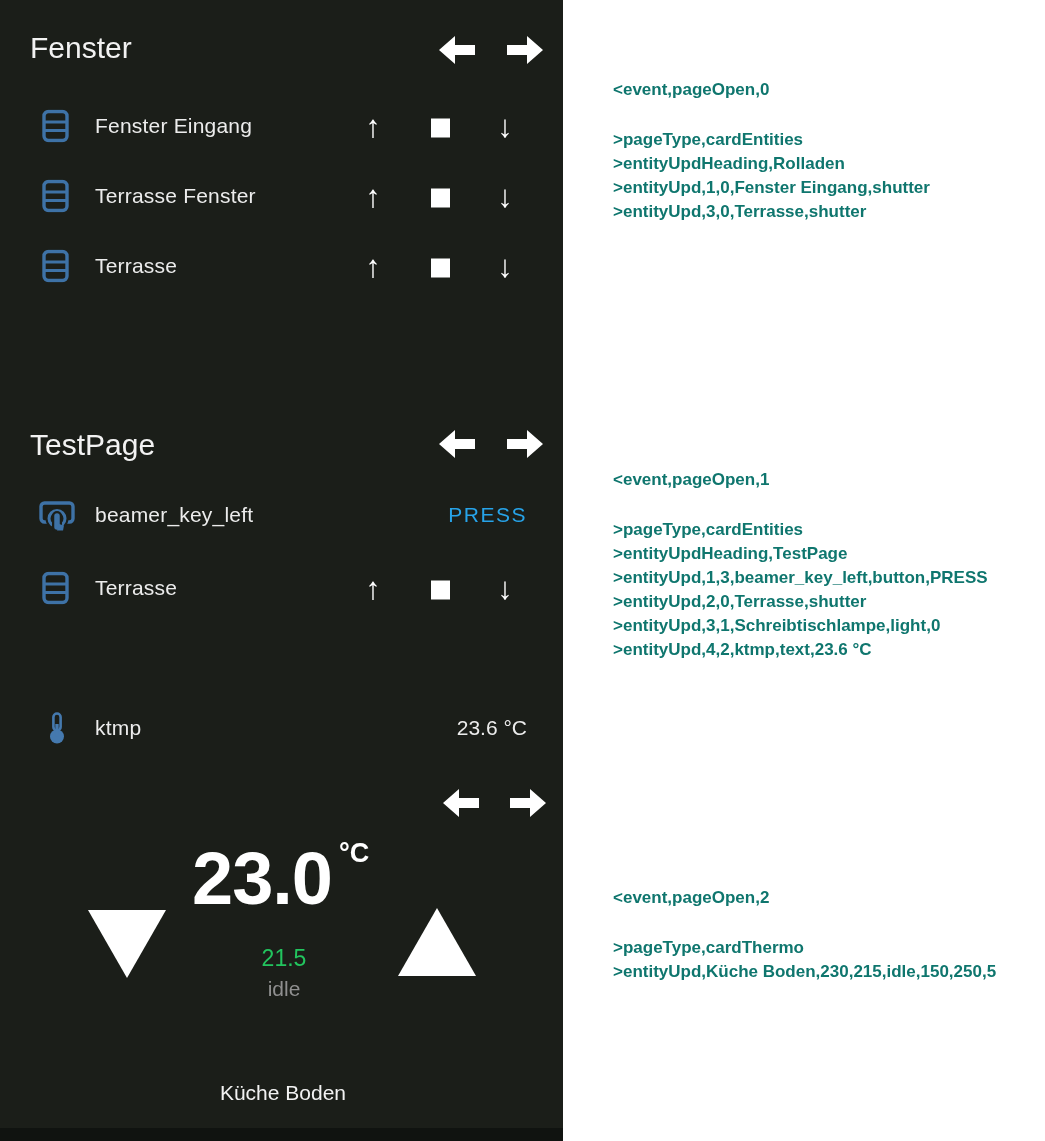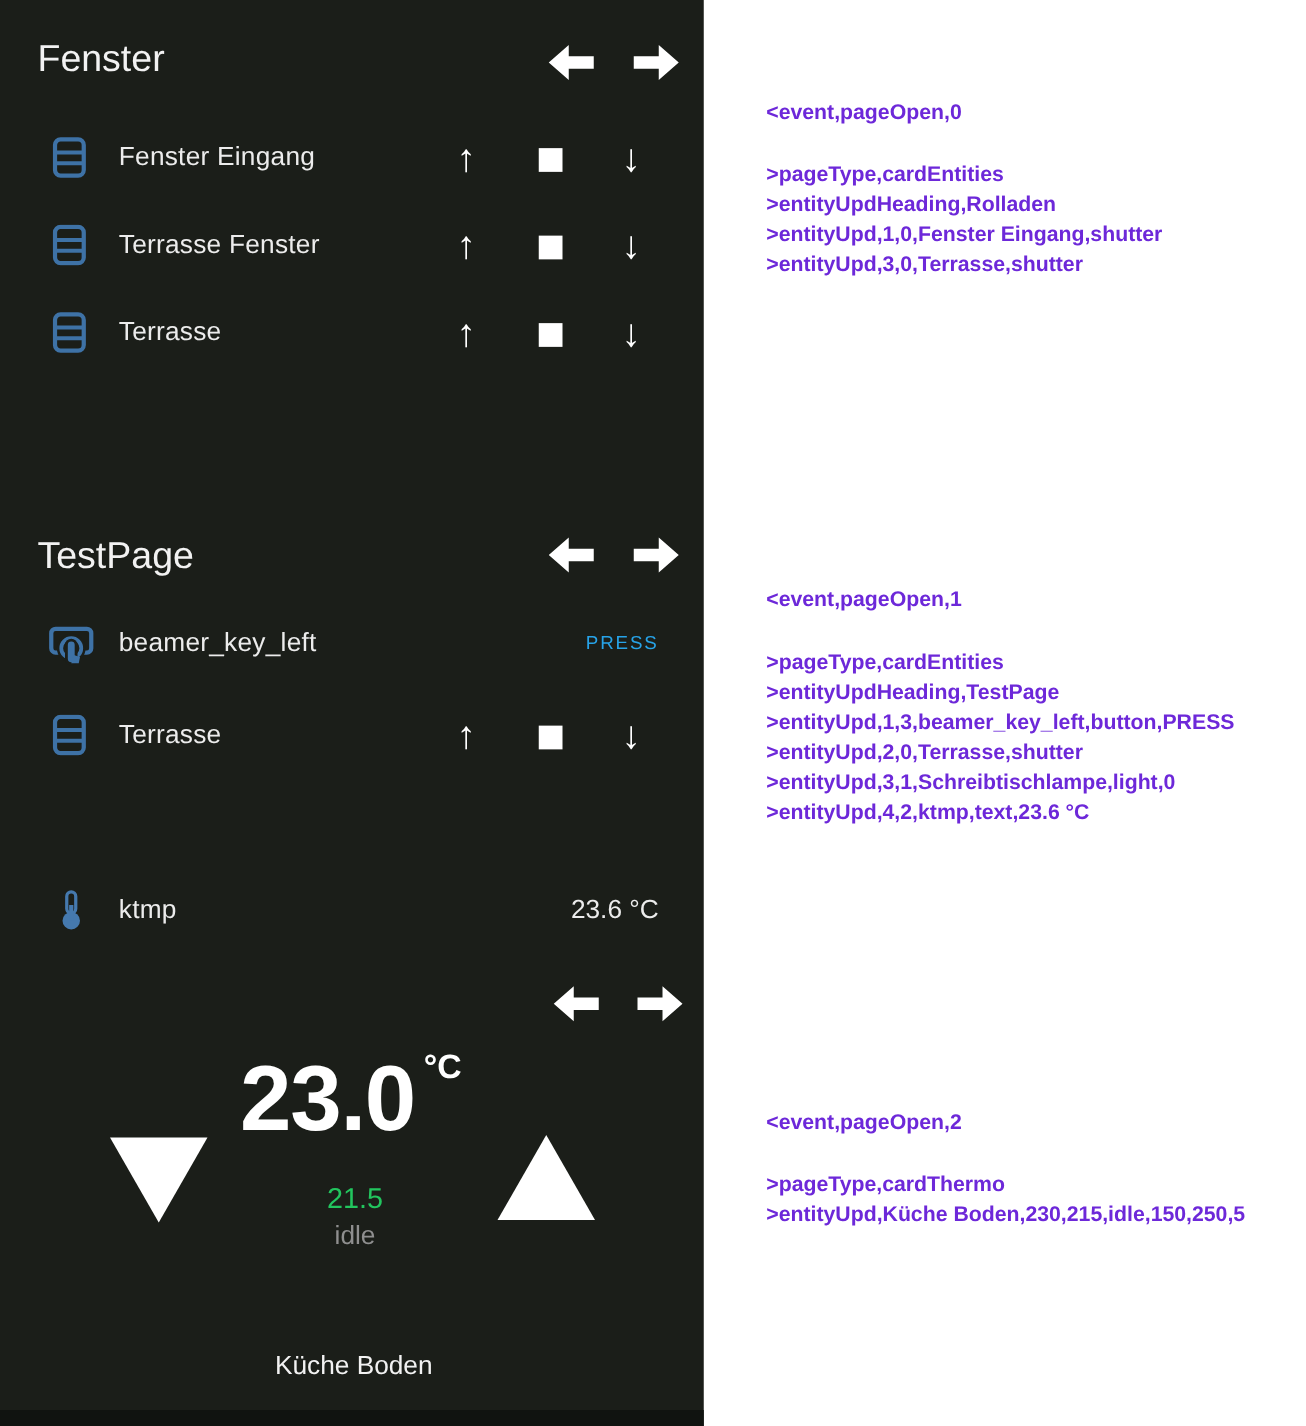--- a/index.html
+++ b/index.html
@@ -17,41 +17,41 @@
   .nav-arrow svg{display:block;}
 
   .row{position:absolute;left:0;width:563px;height:46px;}
   .eicon{position:absolute;left:42px;top:50%;transform:translateY(-50%);line-height:0;}
   .elabel{position:absolute;left:95px;top:50%;transform:translateY(-50%);font-size:21px;color:#ececec;letter-spacing:.2px;white-space:nowrap;}
   .ctl{position:absolute;width:44px;top:50%;transform:translateY(-50%);text-align:center;color:#ffffff;font-size:31px;line-height:1;}
   .ctl-up{left:351px;}
   .ctl-stop{left:418px;}
   .ctl-down{left:483px;}
   .sq{display:inline-block;width:19px;height:19px;background:#ffffff;vertical-align:middle;}
-  .press{position:absolute;right:36px;top:50%;transform:translateY(-50%);font-size:15px;color:#27a3e8;letter-spacing:1.5px;}
+  .press{position:absolute;right:36px;top:50%;transform:translateY(-50%);font-size:21px;color:#27a3e8;letter-spacing:1.5px;}
   .rvalue{position:absolute;right:36px;top:50%;transform:translateY(-50%);font-size:21px;color:#ececec;white-space:nowrap;}
 
   
   .toggle{position:absolute;right:36px;top:50%;transform:translateY(-50%);width:60px;height:36px;}
   .toggle .track{position:absolute;left:5px;top:5px;width:55px;height:26px;border-radius:13px;background:#474747;}
   .toggle .knob{position:absolute;left:0;top:1px;width:34px;height:34px;border-radius:50%;background:#9b9b9b;}
 
   
   .bigtemp{position:absolute;left:192px;top:842px;display:flex;color:#ffffff;}
   .bigtemp .tval{font-size:74px;font-weight:bold;line-height:1;letter-spacing:-1px;}
   .bigtemp .tunit{font-size:27px;font-weight:bold;line-height:1;margin-left:7px;margin-top:-2px;}
   .tri{position:absolute;width:0;height:0;}
   .tri-down{left:88px;top:910px;border-left:39px solid transparent;border-right:39px solid transparent;border-top:68px solid #ffffff;}
   .tri-up{left:398px;top:908px;border-left:39px solid transparent;border-right:39px solid transparent;border-bottom:68px solid #ffffff;}
   .setpoint{position:absolute;left:184px;top:945px;width:200px;text-align:center;font-size:23px;color:#22c55e;}
   .hvac-state{position:absolute;left:184px;top:977px;width:200px;text-align:center;font-size:21px;color:#8f8f8f;}
   .thermo-title{position:absolute;left:133px;top:1081px;width:300px;text-align:center;font-size:21px;color:#f2f2f2;white-space:nowrap;}
 
   
-  .logblock{position:absolute;left:613px;font-size:17px;font-weight:bold;color:#6d28d9;line-height:24px;white-space:nowrap;}
+  .logblock{position:absolute;left:613px;font-size:17px;font-weight:bold;color:#0f766e;line-height:24px;white-space:nowrap;}
   .loggap{height:26px;}
 </style>
 </head>
 <body>
 
 <svg width="0" height="0" style="position:absolute">
   <defs>
     <g id="arrow-left">
       <path d="M38,12 H18 V3 L2,17 L18,31 V22 H38 Z" fill="#ffffff"></path>
     </g>

